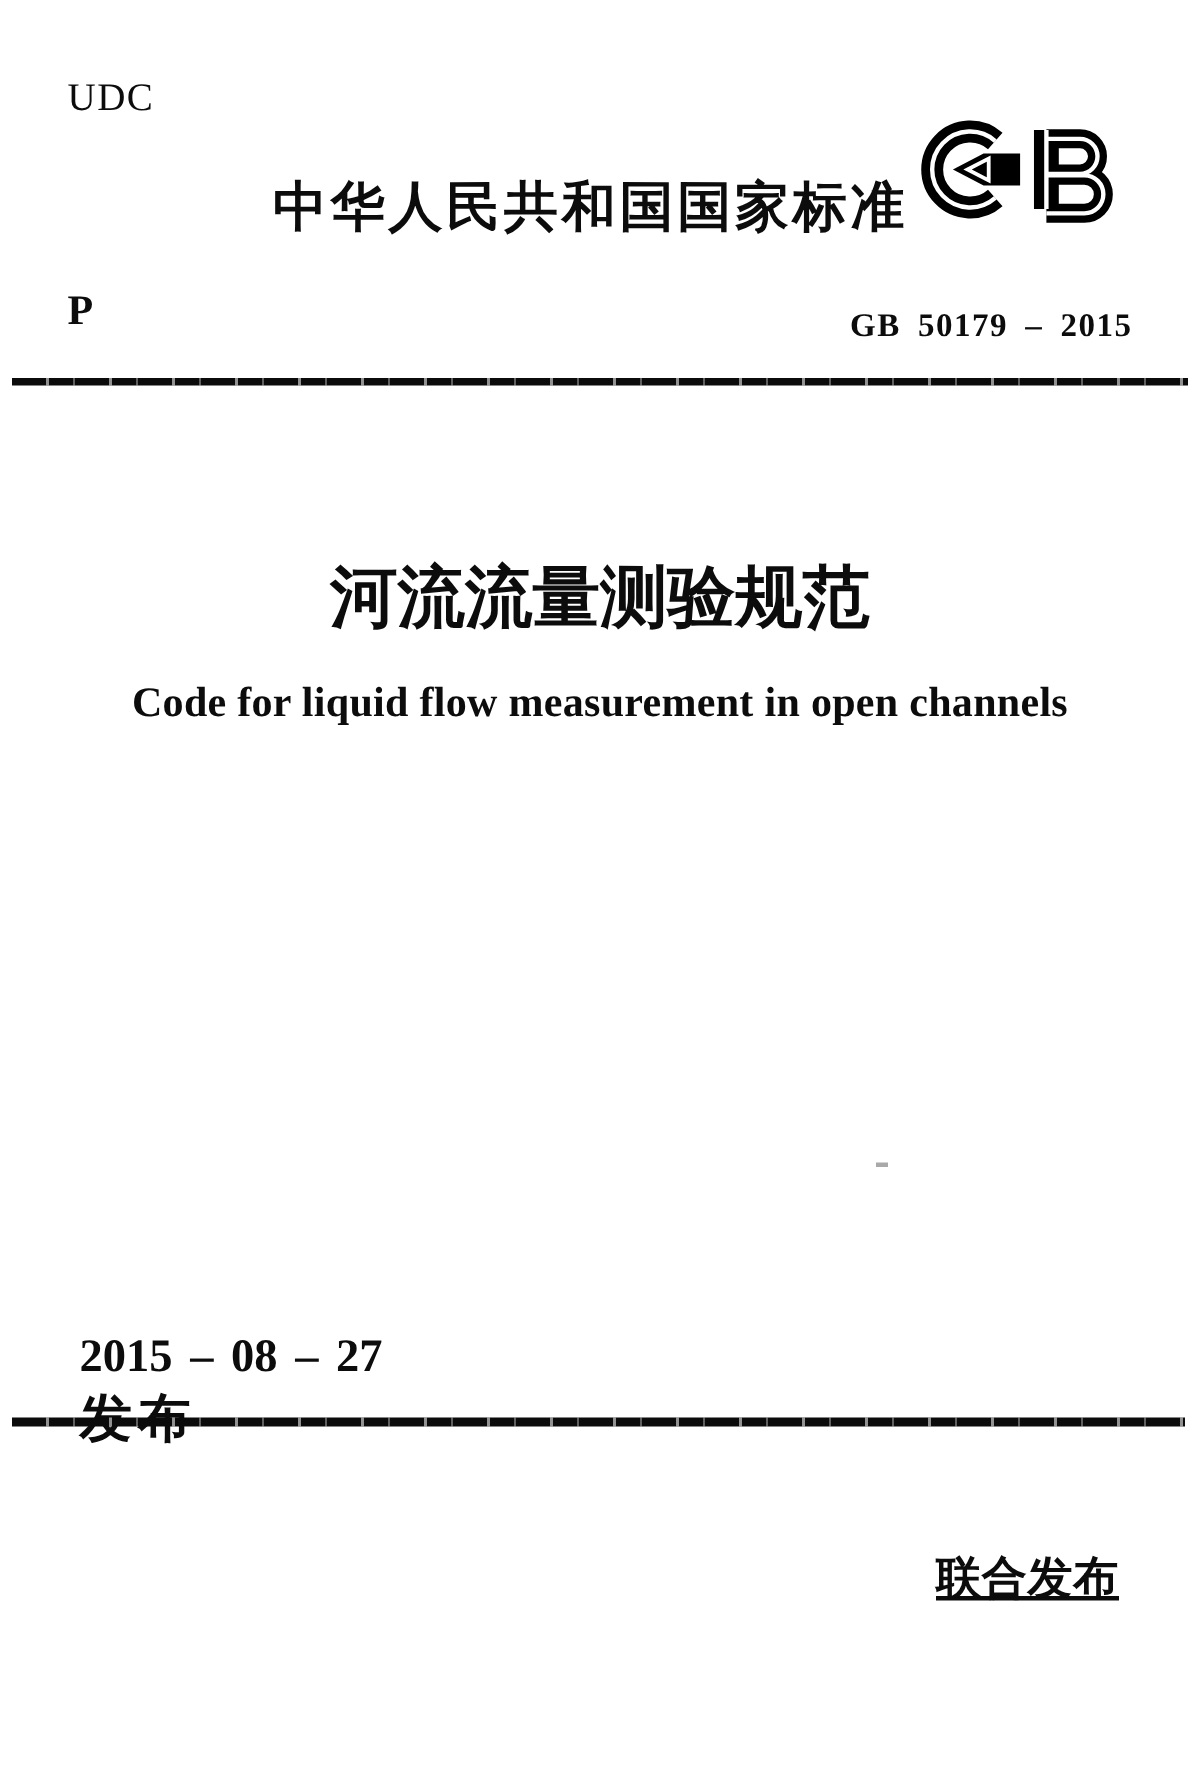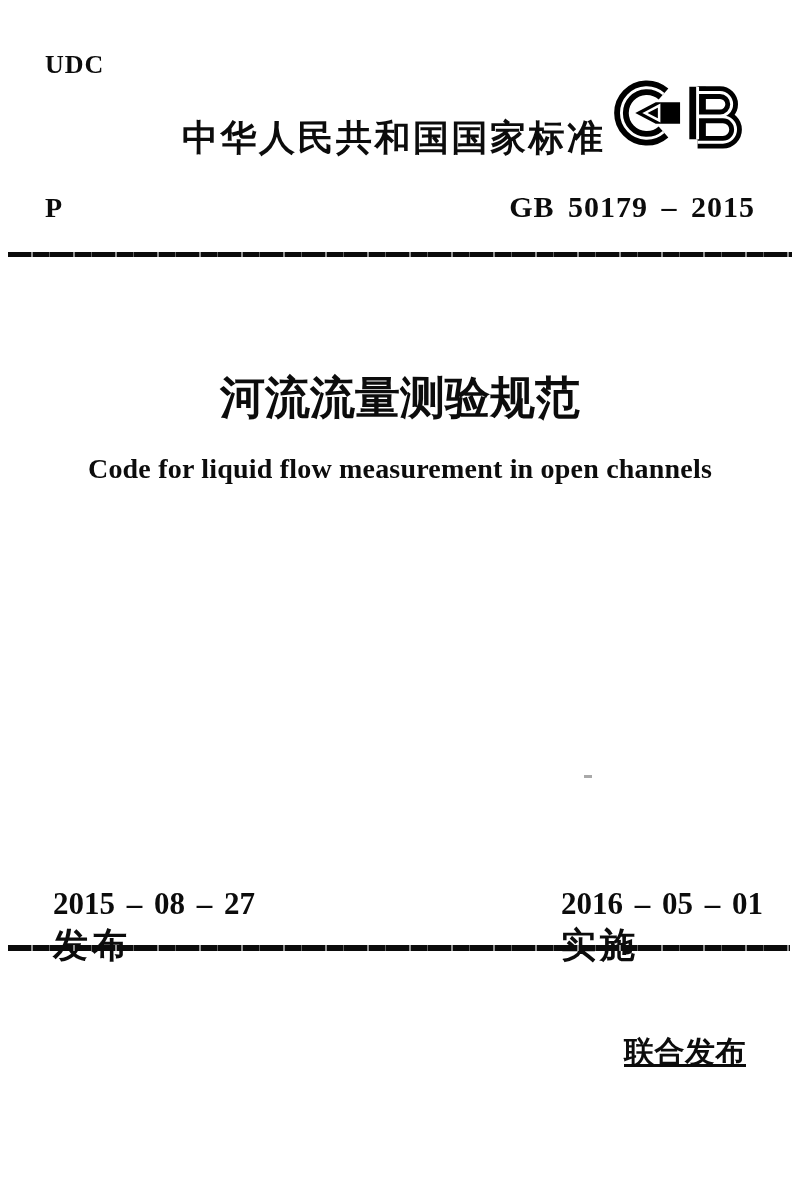--- a/index.html
+++ b/index.html
@@ -8,41 +8,41 @@
     width: 800px; height: 1189px;
     position: relative;
     font-family: "Liberation Serif", "DejaVu Serif", serif;
     color: #0c0c0c;
     overflow: hidden;
   }
   .abs { position: absolute; }
 
   .udc {
     left: 45px; top: 50px;
-    font-size: 26px; font-weight: bold;
+    font-size: 26px; font-weight: normal;
     letter-spacing: 1px;
   }
   .std-heading {
     left: 182px; top: 114px;
     font-family: Liberation Serif, serif;
     font-size: 36px; font-weight: bold;
     letter-spacing: 2.5px;
     white-space: nowrap;
   }
   .gb-logo {
     left: 610px; top: 76px;
     width: 145px; height: 74px;
   }
   .class-code {
     left: 45px; top: 192px;
     font-size: 28px; font-weight: bold;
   }
   .std-number {
-    right: 45px; top: 190px;
-    font-size: 30px; font-weight: bold;
+    right: 45px; top: 204px;
+    font-size: 22px; font-weight: bold;
     white-space: pre; word-spacing: 5px;
     letter-spacing: 1px;
   }
   .rule {
     left: 8px; right: 8px;
     background-color: #0b0b0b;
     background-image: repeating-linear-gradient(90deg,
       transparent 0 23px, rgba(255,255,255,0.55) 23px 25px,
       transparent 25px 41px, rgba(255,255,255,0.35) 41px 42px);
   }
@@ -150,23 +150,19 @@
 
 <div class="abs title-en">Code for liquid flow measurement in open channels</div>
 
 <div class="abs scan-artifact"></div>
 
 <div class="abs dates-row">
   <div class="date-group">
     <span class="date-value">2015 – 08 – 27</span>
     <span class="date-label">发布</span>
   </div>
-  <div class="date-group">
-    <span class="date-value">2016 – 05 – 01</span>
-    <span class="date-label">实施</span>
-  </div>
 </div>
 
 <div class="abs rule rule-mid"></div>
 
 <div class="abs publishers">
   <div class="joint-label">联合发布</div>
 </div>
 
 </body></html>

